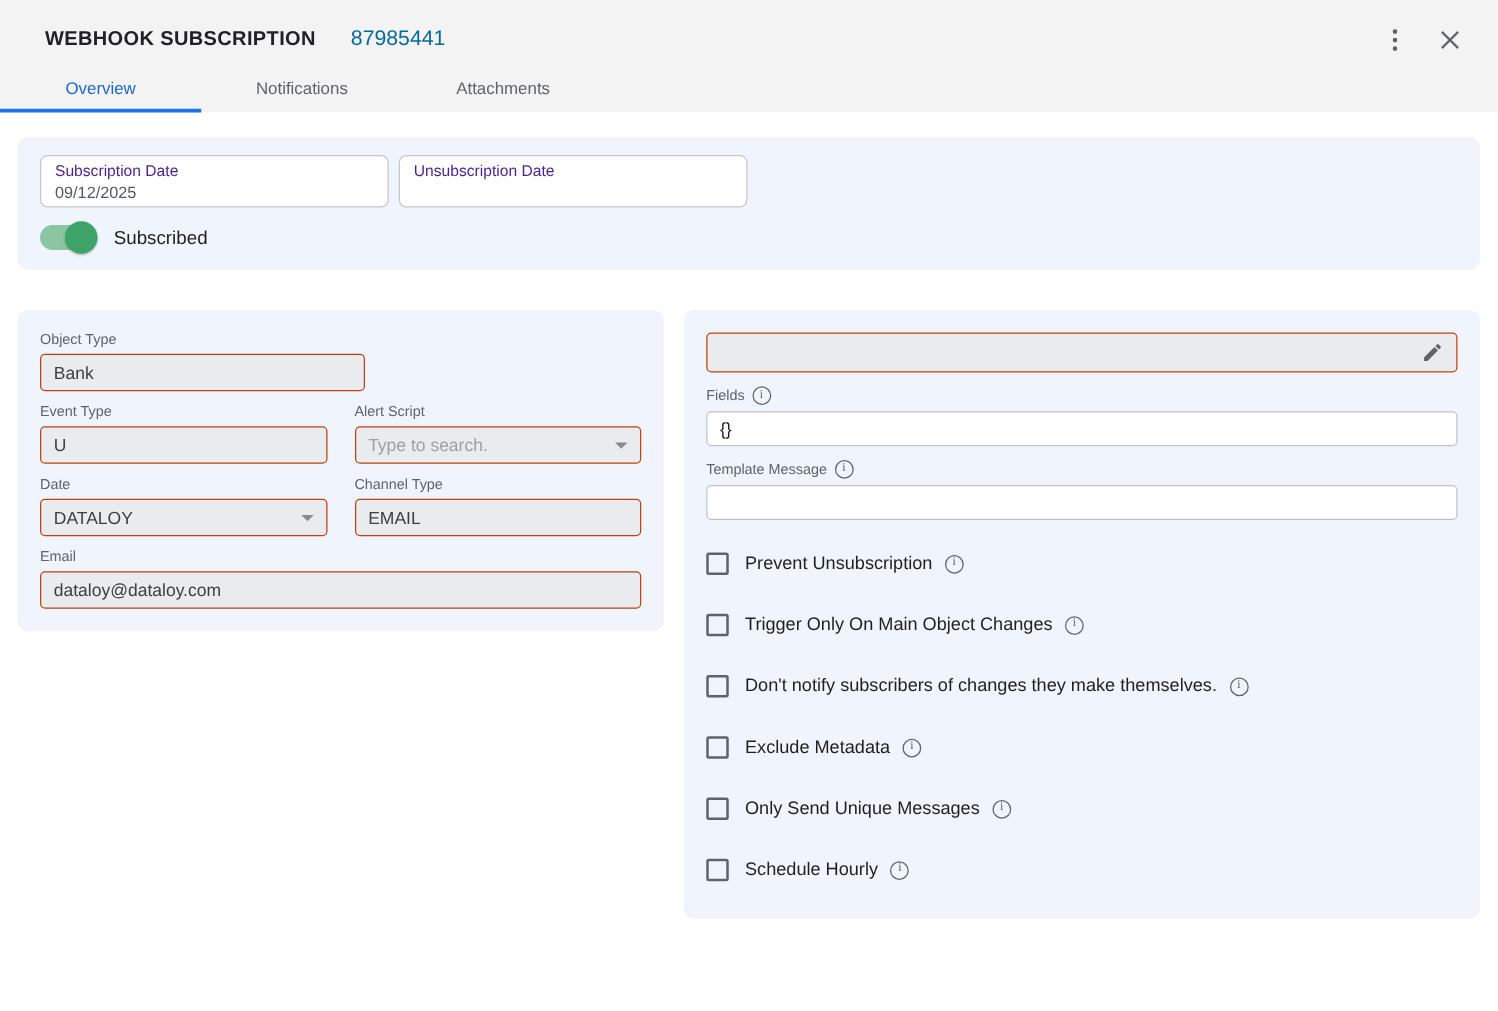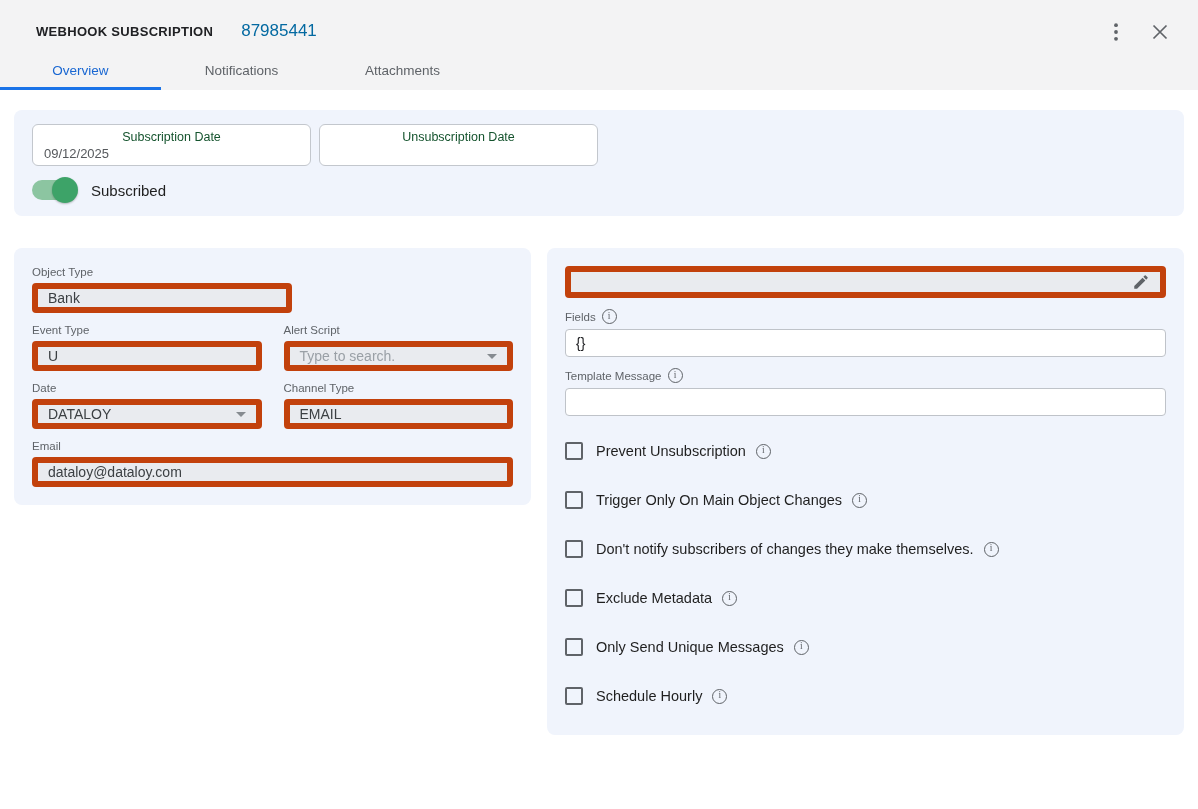--- a/index.html
+++ b/index.html
@@ -16,21 +16,21 @@
     position:relative;
     height:90px;
     background:#f3f3f4;
   }
   .title-row {
     display:flex;
     align-items:baseline;
     padding:21px 0 0 36px;
   }
   .dialog-title {
-    font-size:13px;
+    font-size:16px;
     font-weight:700;
     color:#202124;
     letter-spacing:.3px;
   }
   .dialog-id {
     margin-left:28px;
     font-size:17px;
     color:#0369a1;
   }
   .header-actions {
@@ -78,21 +78,21 @@
   }
   .date-row { display:flex; gap:8px; }
   .date-box {
     width:279px; height:42px;
     background:#fff;
     border:1px solid #c3c7cd;
     border-radius:6px;
     padding:5px 11px;
     cursor:text;
   }
-  .date-label { font-size:12.5px; color:#14532d;text-align:center; }
+  .date-label { font-size:12.5px; color:#4c1d95; }
   .date-value { font-size:13px; color:#55585c; margin-top:2px; min-height:15px; }
 
   .toggle-row { margin-top:14px; display:flex; align-items:center; }
   .switch { position:relative; width:44px; height:20px; cursor:pointer; }
   .switch-track {
     position:absolute; inset:0;
     border-radius:10px;
     background:#8cc5a1;
   }
   .switch-knob {
@@ -124,21 +124,21 @@
   .field-label.first { margin-top:0; }
   .field {
     height:30px;
     border-radius:4px;
     padding:0 10px;
     font-size:14px;
     display:flex; align-items:center;
   }
   .field.gray {
     background:#e9ebef;
-    border:6px solid #c2410c;
+    border:1px solid #c2410c;
     color:#3c4043;
   }
   .field.white {
     background:#ffffff;
     border:1px solid #bfc3c9;
     color:#202124;
     height:28px;
     cursor:text;
   }
   .field .ph { color:#9aa0a6; }

